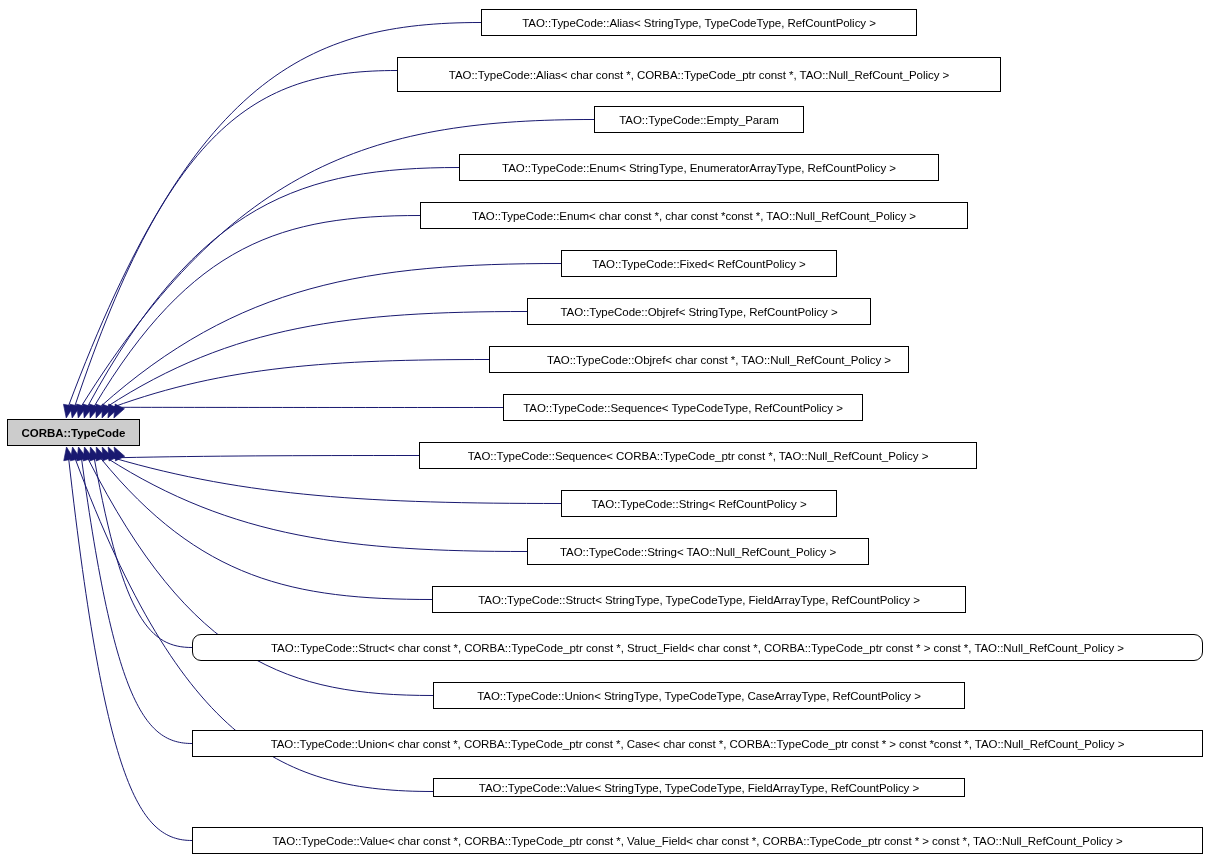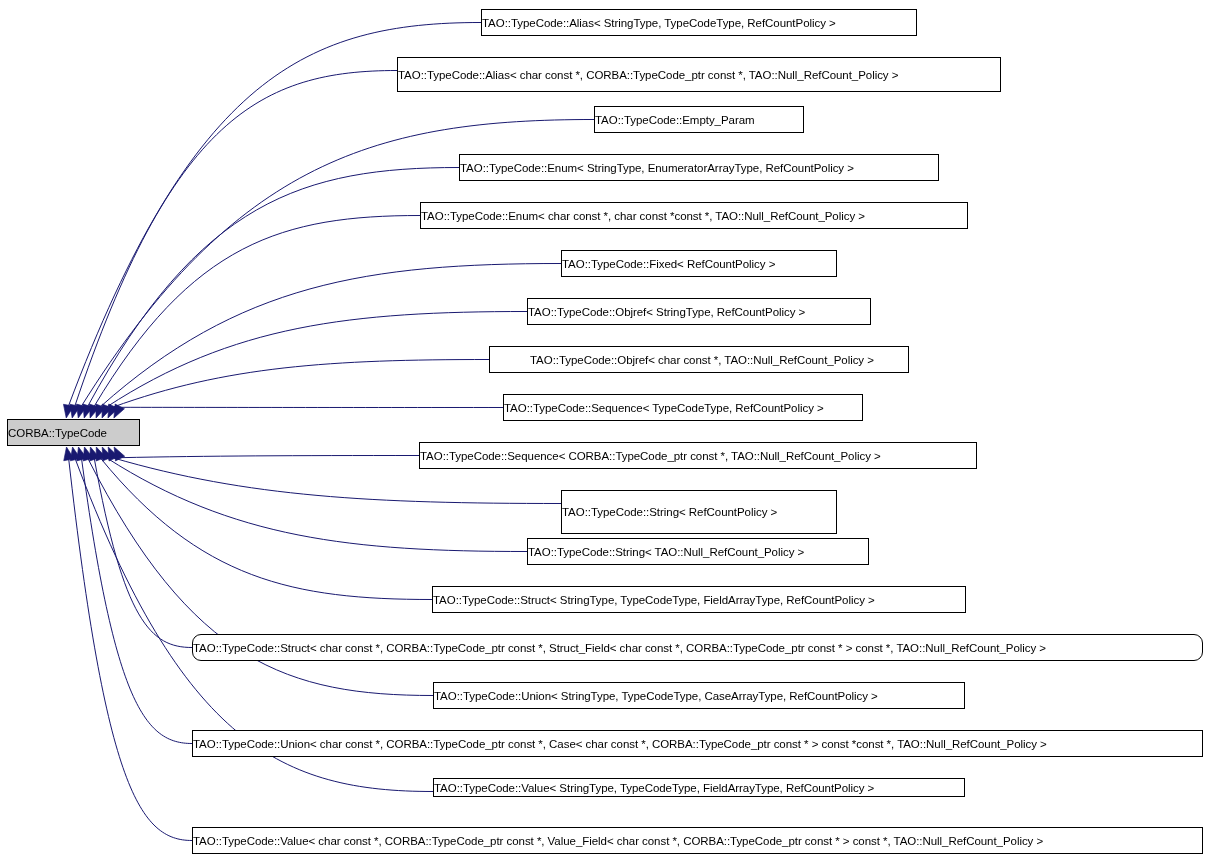--- a/index.html
+++ b/index.html
@@ -39,26 +39,27 @@
     stroke: #191970;
     stroke-width: 0.6;
   }
   .node-box {
     position: absolute;
     box-sizing: border-box;
     border: 1px solid #000000;
     background: #ffffff;
     display: flex;
     align-items: center;
-    justify-content: flex-start;
+    justify-content: center;
     white-space: nowrap;
     overflow: hidden;
   }
   .node-box.root-node {
     background: #cccccc;
+    font-weight: bold;
   }
   .node-label {
     font-family: "Liberation Sans", sans-serif;
     font-size: 11.5px;
     line-height: 12px;
     color: #000000;
     letter-spacing: -0.05px;
     white-space: nowrap;
   }
 </style>
@@ -131,21 +132,21 @@
       </div>
       <div class="node-box" style="left: 489px; top: 346px; width: 420px; height: 27px; padding-left: 40px;">
         <span class="node-label">TAO::TypeCode::Objref&lt; char const *, TAO::Null_RefCount_Policy &gt;</span>
       </div>
       <div class="node-box" style="left: 503px; top: 394px; width: 360px; height: 27px;">
         <span class="node-label">TAO::TypeCode::Sequence&lt; TypeCodeType, RefCountPolicy &gt;</span>
       </div>
       <div class="node-box" style="left: 419px; top: 442px; width: 558px; height: 27px;">
         <span class="node-label">TAO::TypeCode::Sequence&lt; CORBA::TypeCode_ptr const *, TAO::Null_RefCount_Policy &gt;</span>
       </div>
-      <div class="node-box" style="left: 561px; top: 490px; width: 276px; height: 44px;">
+      <div class="node-box" style="left: 561px; top: 490px; width: 276px; height: 27px;">
         <span class="node-label">TAO::TypeCode::String&lt; RefCountPolicy &gt;</span>
       </div>
       <div class="node-box" style="left: 527px; top: 538px; width: 342px; height: 27px;">
         <span class="node-label">TAO::TypeCode::String&lt; TAO::Null_RefCount_Policy &gt;</span>
       </div>
       <div class="node-box" style="left: 432px; top: 586px; width: 534px; height: 27px;">
         <span class="node-label">TAO::TypeCode::Struct&lt; StringType, TypeCodeType, FieldArrayType, RefCountPolicy &gt;</span>
       </div>
       <div class="node-box" style="left: 192px; top: 634px; width: 1011px; height: 27px; border-radius: 9px;">
         <span class="node-label">TAO::TypeCode::Struct&lt; char const *, CORBA::TypeCode_ptr const *, Struct_Field&lt; char const *, CORBA::TypeCode_ptr const * &gt; const *, TAO::Null_RefCount_Policy &gt;</span>

